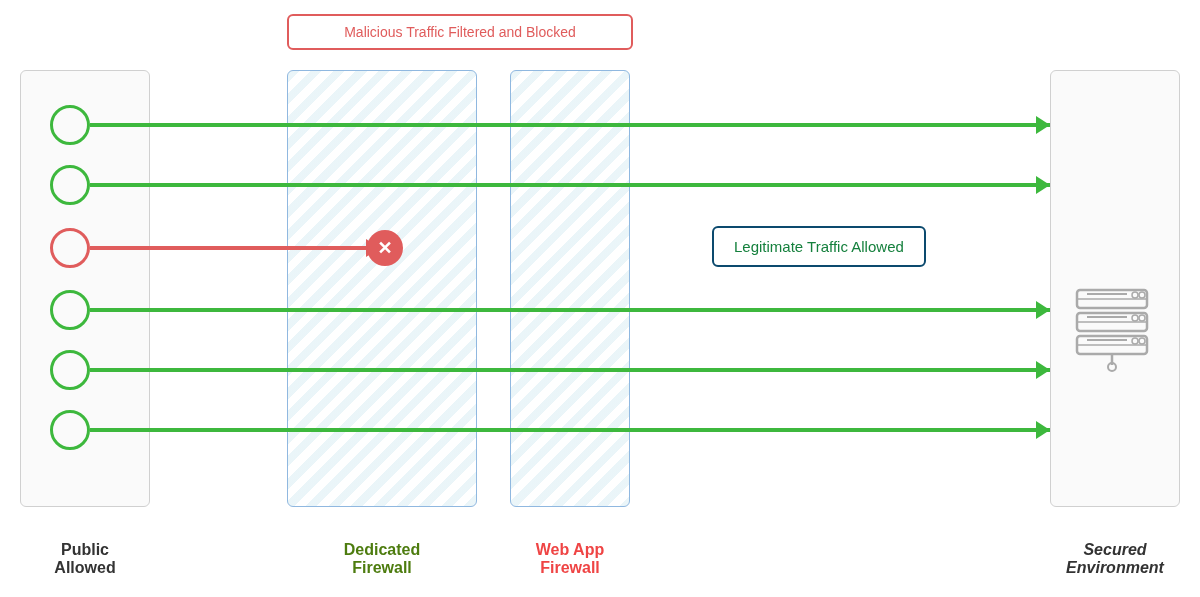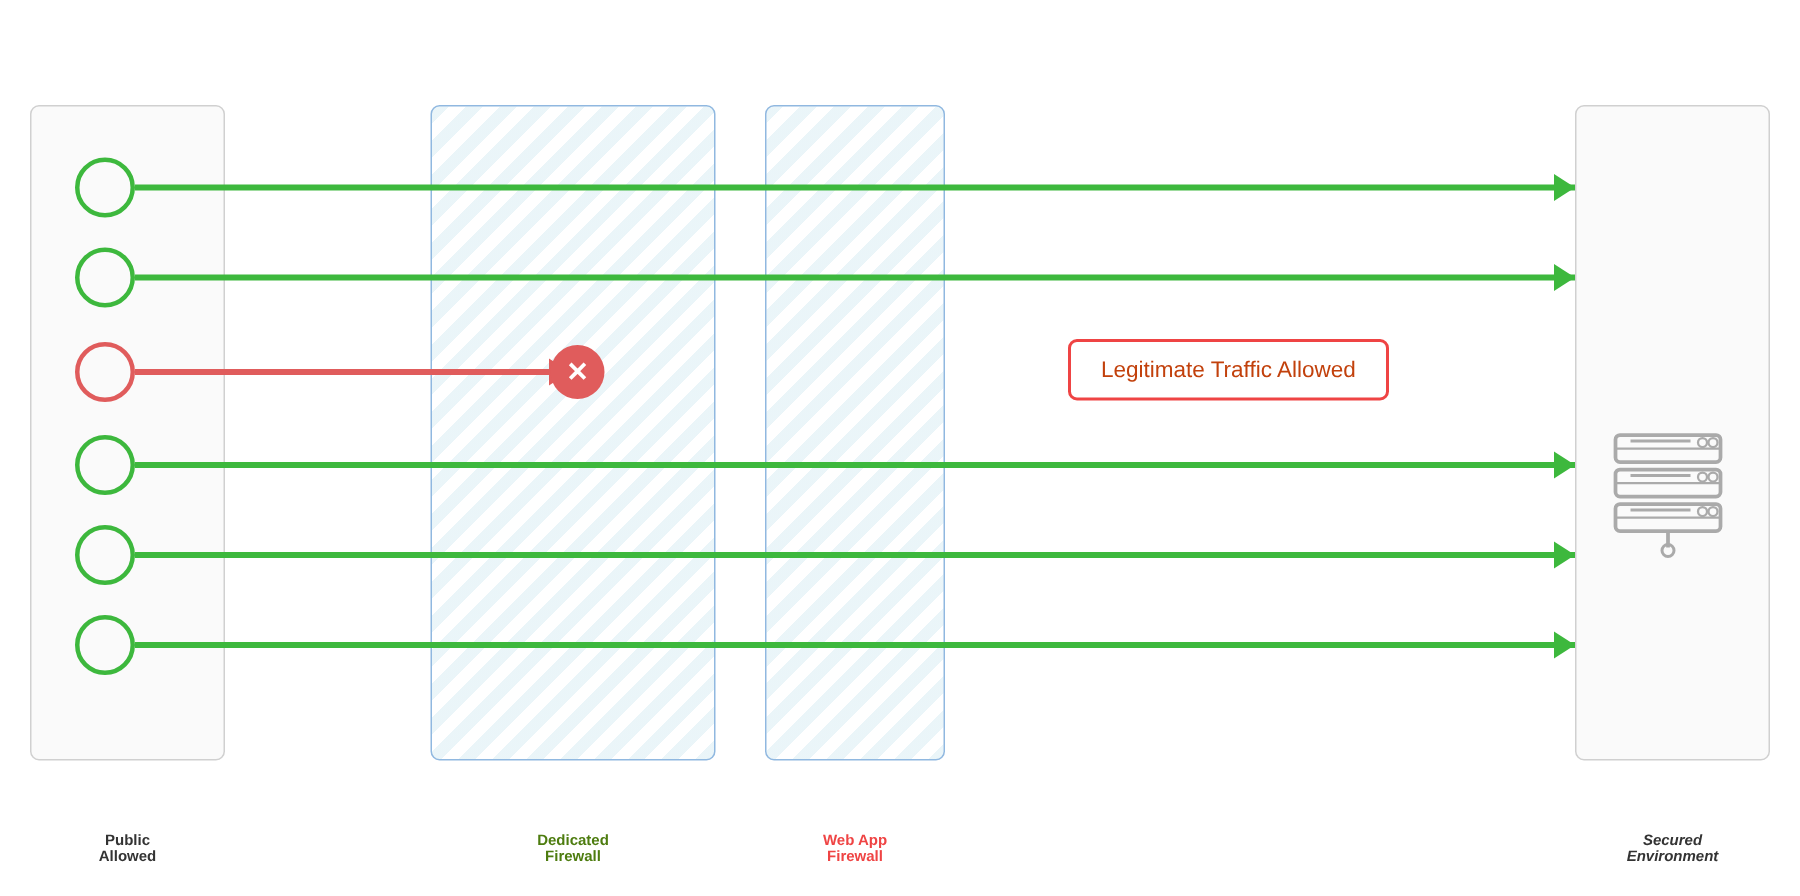--- a/index.html
+++ b/index.html
@@ -84,21 +84,21 @@
       border: 1.5px solid #d0d0d0;
       border-radius: 6px;
       background: #fafafa;
     }
 
     
     .zone-label {
       position: absolute;
       bottom: 20px;
       text-align: center;
-      font-size: 10px;
+      font-size: 16px;
       font-weight: 700;
       color: #333;
     }
 
     .zone-label-public {
       left: 20px;
       width: 130px;
     }
 
     .zone-label-dedicated {
@@ -176,26 +176,26 @@
       justify-content: center;
       z-index: 10;
       color: #fff;
       font-size: 18px;
       font-weight: 700;
     }
 
     
     .legit-label {
       position: absolute;
-      border: 2px solid #ef4444;
+      border: 2px solid #0c4a6e;
       border-radius: 6px;
       padding: 10px 20px;
       font-size: 15px;
       font-weight: 500;
-      color: #c2410c;
+      color: #15803d;
       background: #fff;
       z-index: 10;
     }
 
     
     .server-icon {
       position: absolute;
       right: 48px;
       top: 280px;
       width: 80px;
@@ -205,20 +205,23 @@
     .server-icon svg {
       width: 80px;
       height: 100px;
     }
   </style>
 </head>
 <body>
 
 <div class="diagram-container">
 
+  <div class="malicious-label">
+    <span>Malicious Traffic Filtered and Blocked</span>
+  </div>
 
   <div class="zone zone-public"></div>
   <div class="zone zone-dedicated-fw"></div>
   <div class="zone zone-webapp-fw"></div>
   <div class="zone zone-secured"></div>
 
   <div class="traffic-circle" style="top: 105px;"></div>
   <div class="traffic-line" style="top: 123px; left: 90px; width: 960px;">
     <div class="arrowhead"></div>
   </div>

